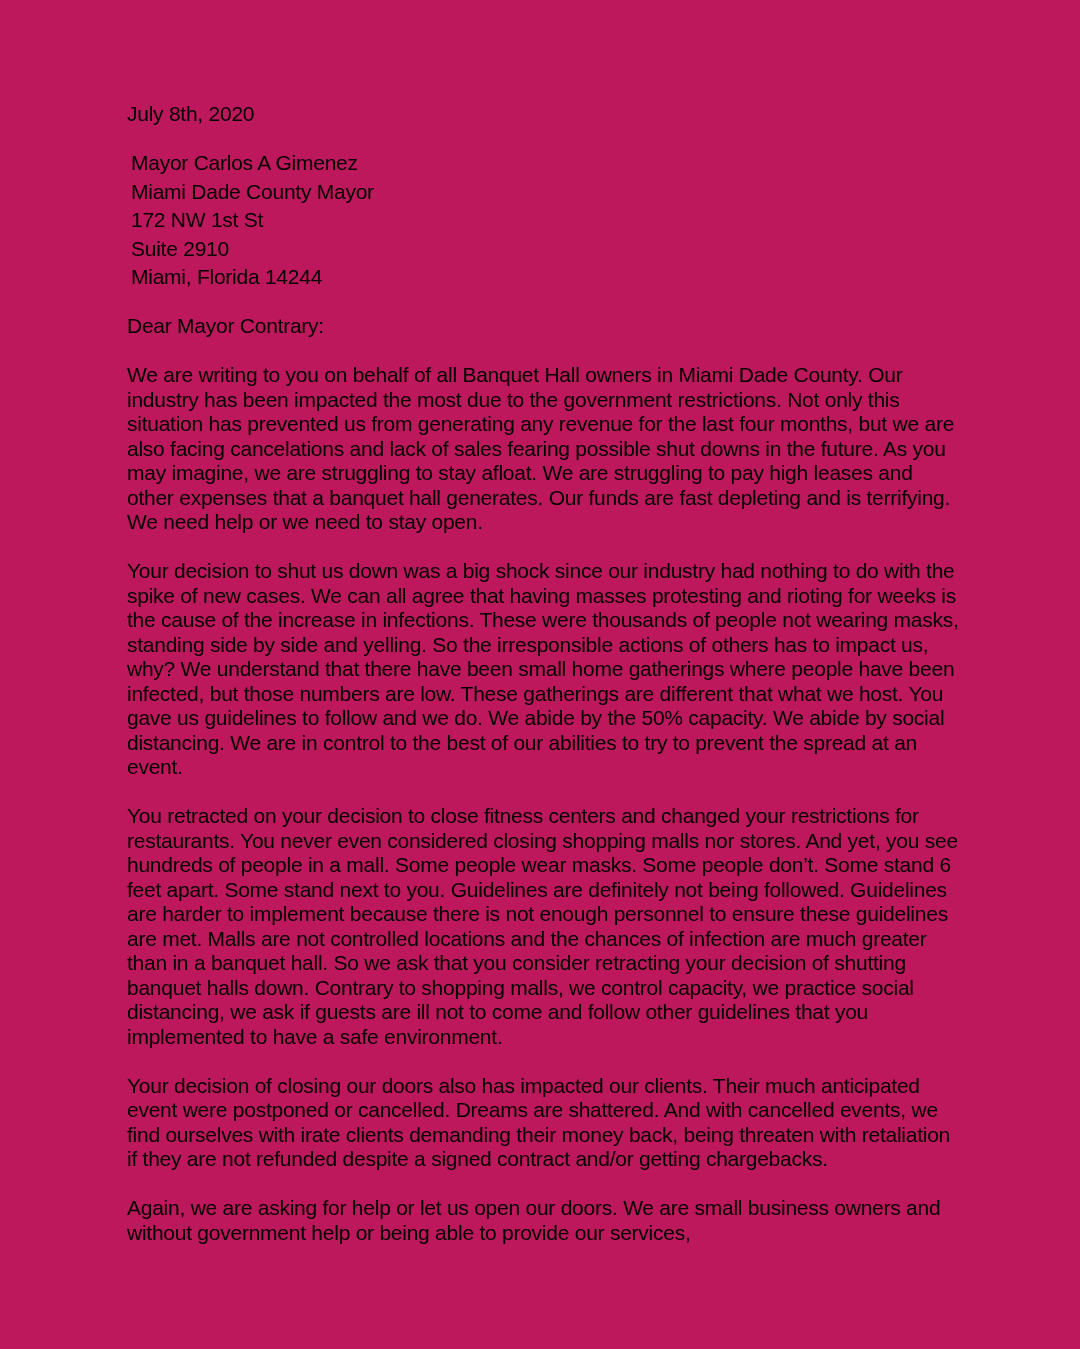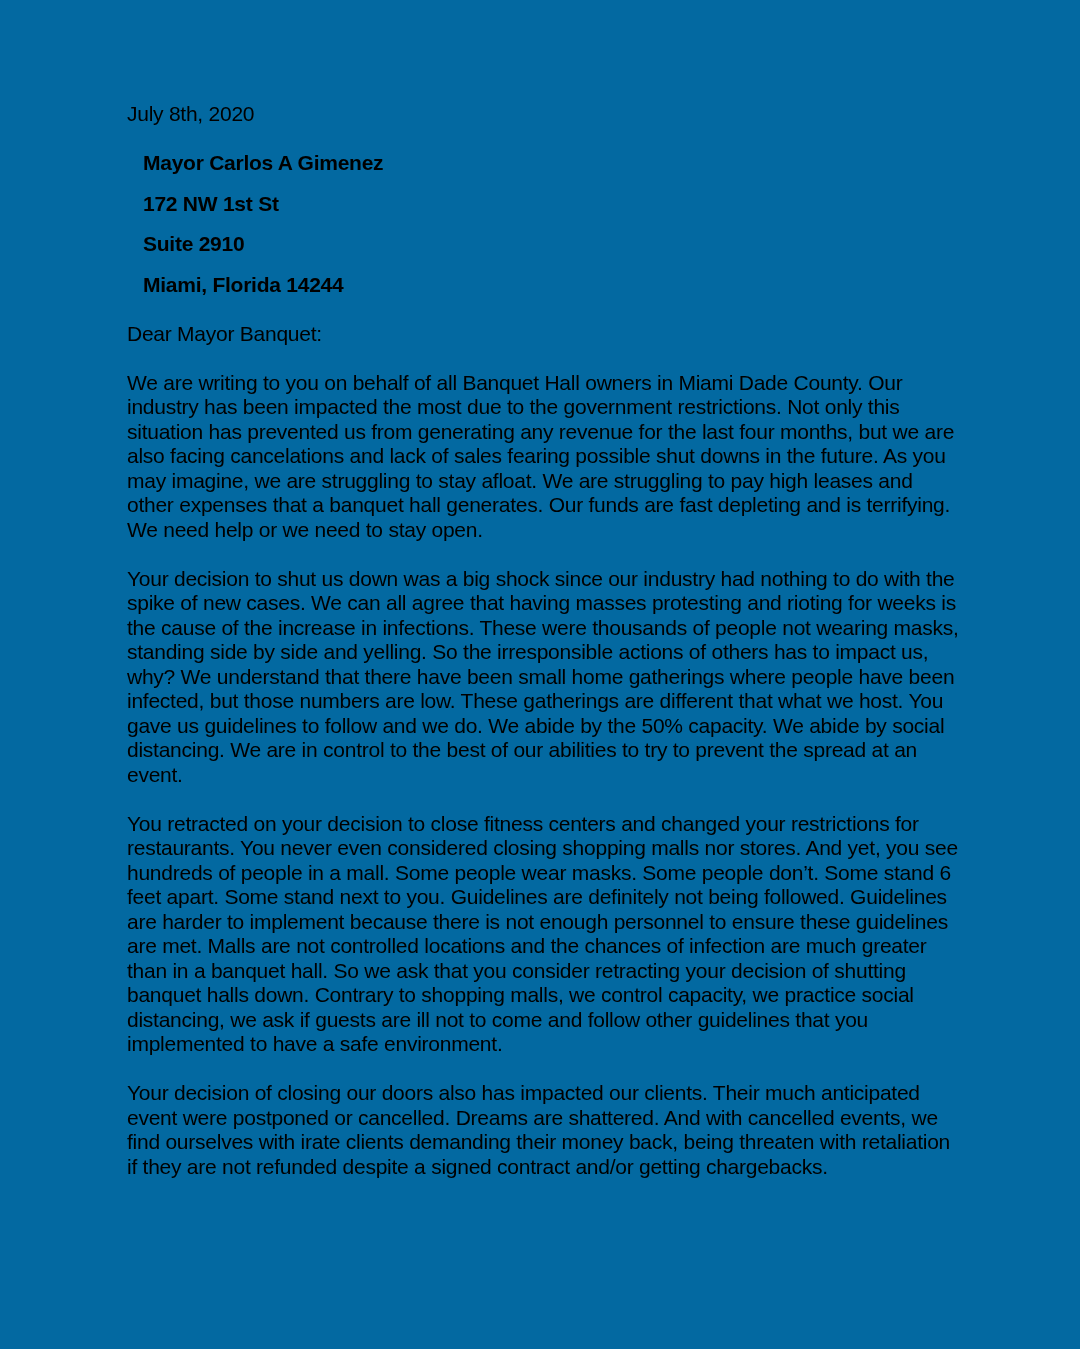--- a/index.html
+++ b/index.html
@@ -12,59 +12,60 @@
     background: #ffffff;
     font-family: "Liberation Sans", sans-serif;
     color: #000000;
     overflow: hidden;
   }
   .page {
     box-sizing: border-box;
     width: 1080px;
     height: 1349px;
     padding: 102px 120px 0 127px;
-    background: #0369a1;
+    background: #be185d;
   }
   .letter-text {
     width: 833px;
     font-size: 21px;
     line-height: 24.5px;
     letter-spacing: -0.25px;
     text-align: left;
   }
   p {
     margin: 0;
     padding: 0;
   }
   .block-gap {
     margin-bottom: 24.5px;
   }
   .address-block p {
-    margin: 16px;
-    font-weight: bold;
+    margin: 4px;
   }
 </style>
 </head>
 <body>
 
 <div class="page">
   <div class="letter-text">
 
     <p class="block-gap">July 8th, 2020</p>
 
     <div class="address-block block-gap">
       <p>Mayor Carlos A Gimenez</p>
+      <p>Miami Dade County Mayor</p>
       <p>172 NW 1st St</p>
       <p>Suite 2910</p>
       <p>Miami, Florida 14244</p>
     </div>
 
-    <p class="block-gap">Dear Mayor Banquet:</p>
+    <p class="block-gap">Dear Mayor Contrary:</p>
 
     <div>
       <p class="block-gap">We are writing to you on behalf of all Banquet Hall owners in Miami Dade County. Our industry has been impacted the most due to the government restrictions. Not only this situation has prevented us from generating any revenue for the last four months, but we are also facing cancelations and lack of sales fearing possible shut downs in the future. As you may imagine, we are struggling to stay afloat. We are struggling to pay high leases and other expenses that a banquet hall generates. Our funds are fast depleting and is terrifying. We need help or we need to stay open.</p>
       <p class="block-gap">Your decision to shut us down was a big shock since our industry had nothing to do with the spike of new cases. We can all agree that having masses protesting and rioting for weeks is the cause of the increase in infections. These were thousands of people not wearing masks, standing side by side and yelling. So the irresponsible actions of others has to impact us, why? We understand that there have been small home gatherings where people have been infected, but those numbers are low. These gatherings are different that what we host. You gave us guidelines to follow and we do. We abide by the 50% capacity. We abide by social distancing. We are in control to the best of our abilities to try to prevent the spread at an event.</p>
       <p class="block-gap">You retracted on your decision to close fitness centers and changed your restrictions for restaurants. You never even considered closing shopping malls nor stores. And yet, you see hundreds of people in a mall. Some people wear masks. Some people don’t. Some stand 6 feet apart. Some stand next to you. Guidelines are definitely not being followed. Guidelines are harder to implement because there is not enough personnel to ensure these guidelines are met. Malls are not controlled locations and the chances of infection are much greater than in a banquet hall. So we ask that you consider retracting your decision of shutting banquet halls down. Contrary to shopping malls, we control capacity, we practice social distancing, we ask if guests are ill not to come and follow other guidelines that you implemented to have a safe environment.</p>
       <p class="block-gap">Your decision of closing our doors also has impacted our clients. Their much anticipated event were postponed or cancelled. Dreams are shattered. And with cancelled events, we find ourselves with irate clients demanding their money back, being threaten with retaliation if they are not refunded despite a signed contract and/or getting chargebacks.</p>
+      <p class="block-gap">Again, we are asking for help or let us open our doors. We are small business owners and without government help or being able to provide our services,</p>
     </div>
 
   </div>
 </div>
 
 </body></html>

